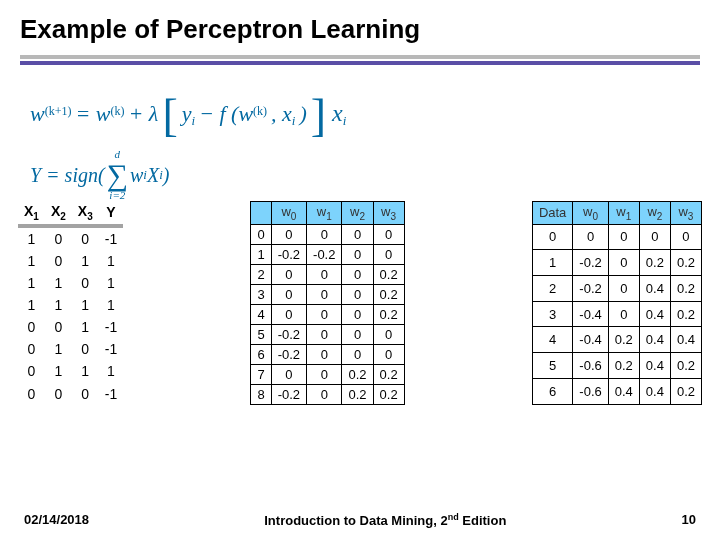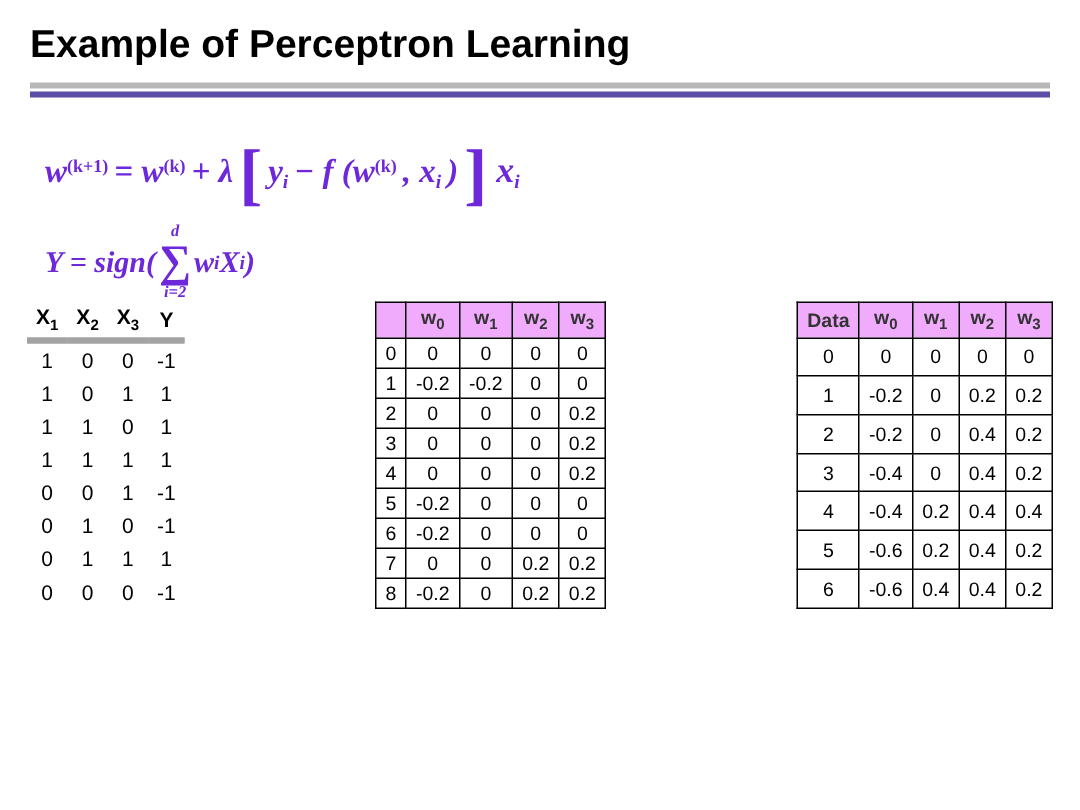--- a/index.html
+++ b/index.html
@@ -28,22 +28,21 @@
   .rule-line {
     height: 4px;
     margin: 2px 20px 0 20px;
   }
   .rule1 { background: #b8b8b8; }
   .rule2 { background: #5a4ea6; }
 
   .formulas {
     margin: 18px 0 0 30px;
     font-family: "Times New Roman", Times, serif;
-    color: #6d28d9;
-    font-weight: bold;
+    color: #0369a1;
   }
   .formula-row {
     display: inline-block;
     vertical-align: middle;
     line-height: 1;
   }
   .big-bracket {
     font-size: 46px;
     display: inline-block;
     transform: translateY(10px);
@@ -97,21 +96,21 @@
   
   .tbl-data th { font-size: 14px; border-bottom: 4px solid #a3a3a3; }
   .tbl-data th .hsub { font-size: 10px; vertical-align: sub; }
   .tbl-data td { font-size: 14px; }
 
   
   .tbl-w th, .tbl-w td {
     border: 1px solid #000;
     font-size: 13px;
   }
-  .tbl-w th { background: #f0abfc; font-weight: bold; color: #333; }
+  .tbl-w th { background: #7dd3fc; font-weight: normal; color: #333; }
   .tbl-w th.blank { border: 1px solid #000; }
 
   .footer {
     position: absolute;
     bottom: 12px;
     left: 0;
     right: 0;
     display: flex;
     justify-content: space-between;
     padding: 0 24px;
@@ -360,14 +359,21 @@
             <td>-0.6</td>
             <td>0.4</td>
             <td>0.4</td>
             <td>0.2</td>
           </tr>
         </tbody>
     </table>
 
   </div>
 
+  <div class="footer">
+    <span>02/14/2018</span>
+    <span>
+      <span>Introduction to Data Mining, 2</span><span class="sup2">nd</span><span> Edition</span>
+    </span>
+    <span>10</span>
+  </div>
 
 </div>
 
 </body></html>

